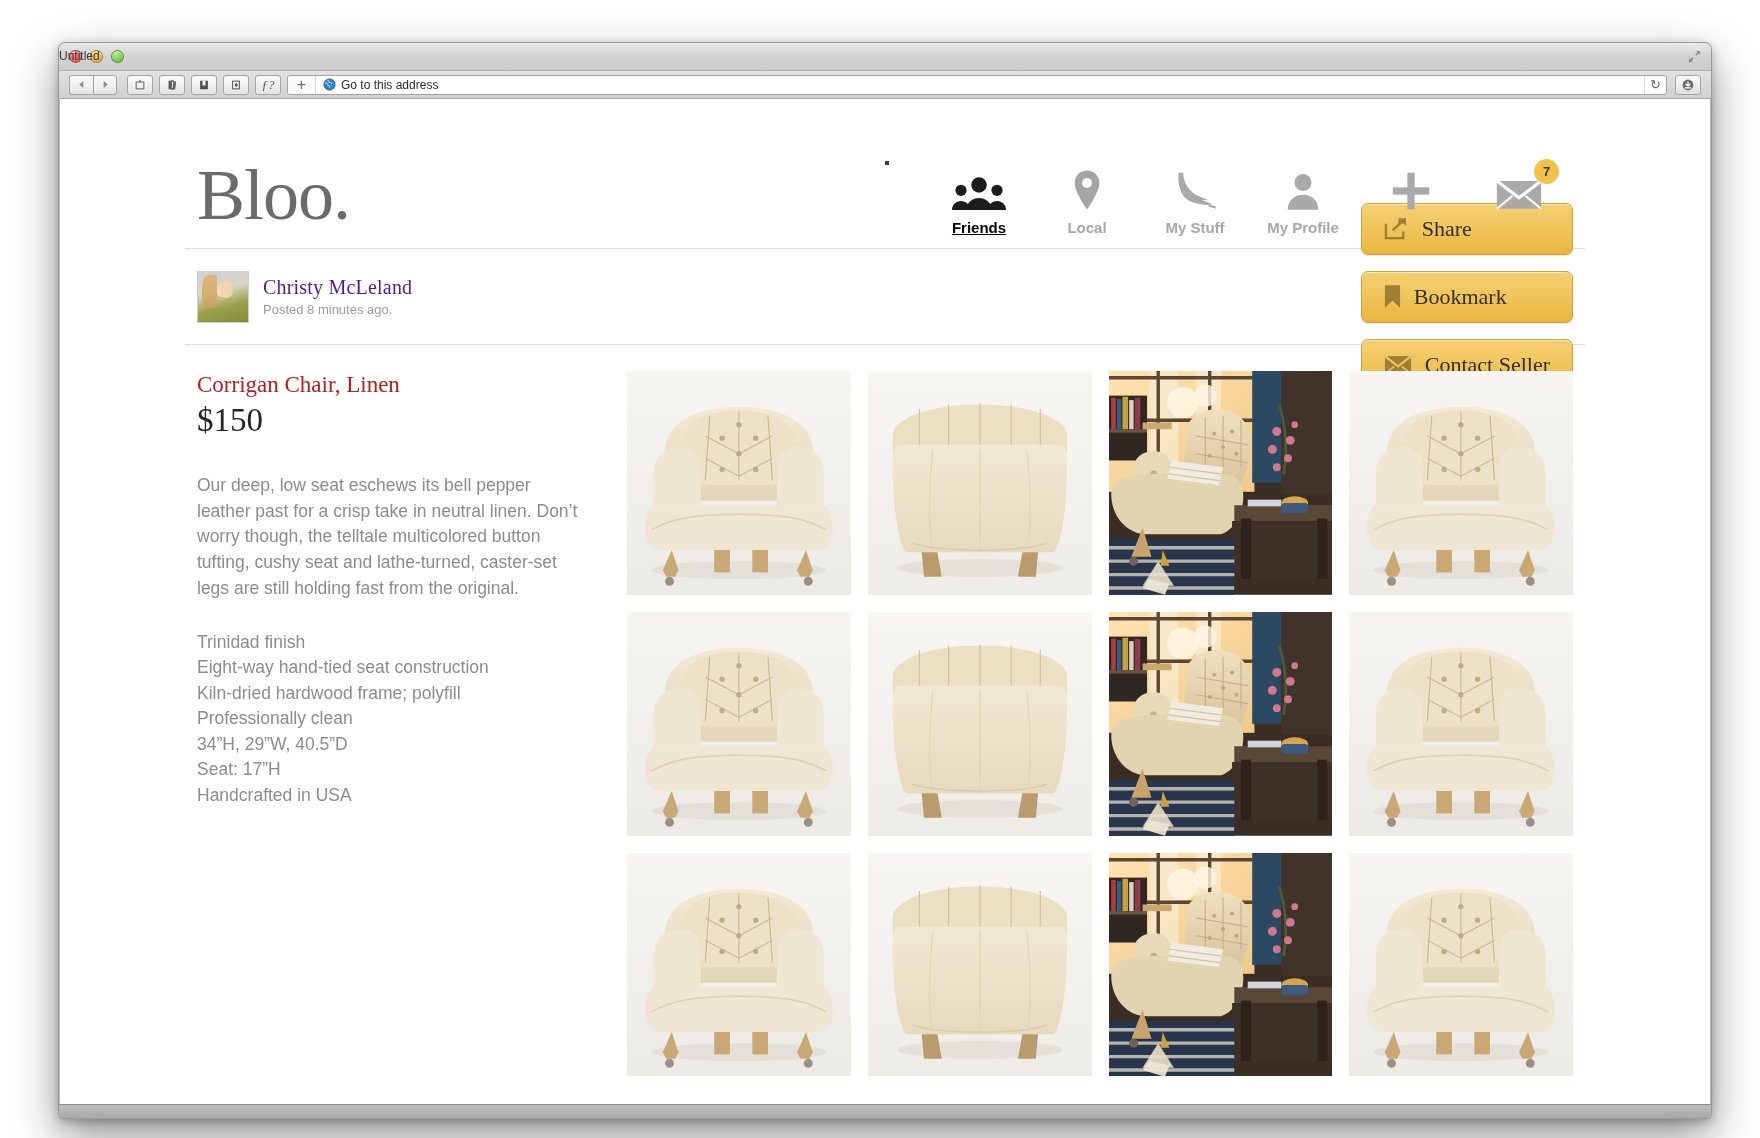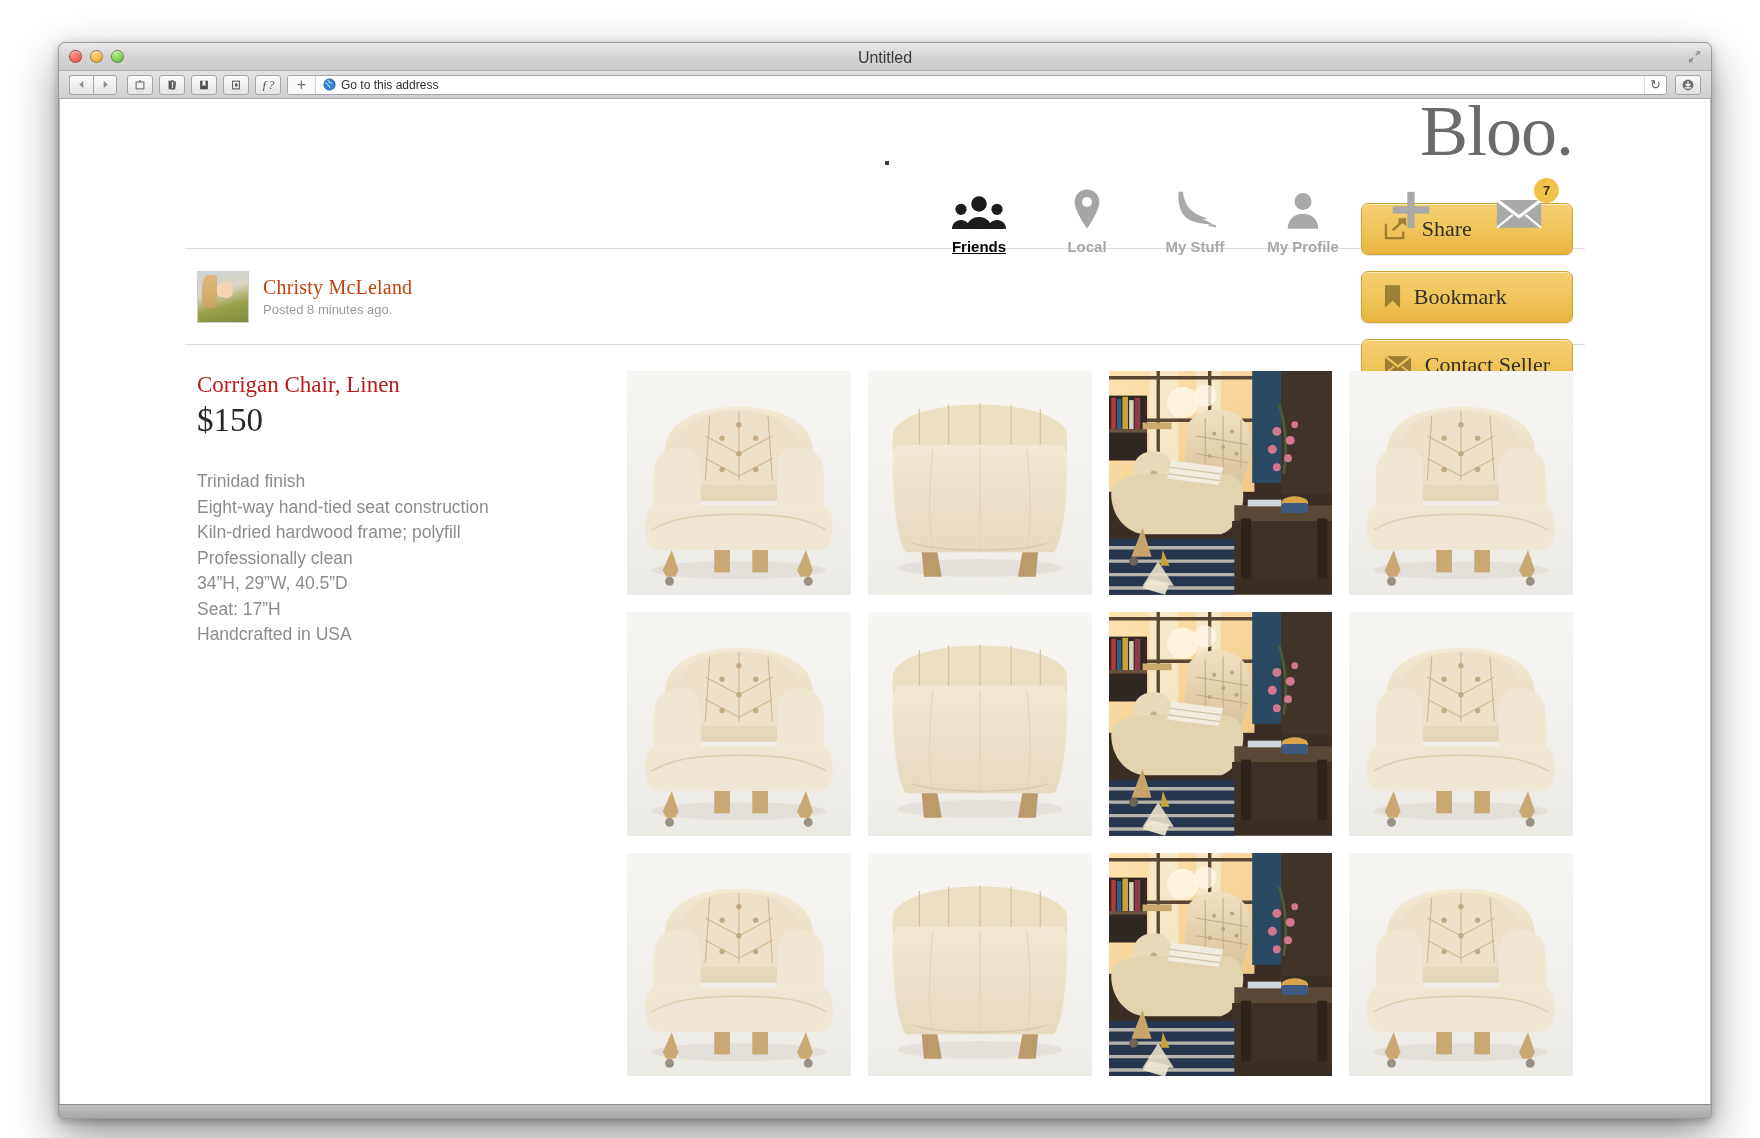--- a/index.html
+++ b/index.html
@@ -42,22 +42,22 @@
     width: 13px; height: 13px; border-radius: 50%;
     border: 1px solid rgba(0,0,0,0.32);
     box-shadow: inset 0 1px 1px rgba(255,255,255,0.7);
   }
   .win-dot.close  { background: radial-gradient(circle at 35% 30%, #ff8d84, #e34b42); }
   .win-dot.min    { background: radial-gradient(circle at 35% 30%, #ffd587, #e8a317); }
   .win-dot.max    { background: radial-gradient(circle at 35% 30%, #b4ec84, #5bb53c); }
 
   #window-title {
     position: absolute; left: 0; right: 0; top: 6px;
-    text-align: center;
-    font-size: 16px;
+    text-align: left;
+    font-size: 12px;
     color: #3a3a3a;
     font-family: "Liberation Sans", sans-serif;
   }
 
   #fullscreen-icon {
     position: absolute; right: 9px; top: 6px;
     width: 15px; height: 15px;
     opacity: 0.55;
   }
 
@@ -158,21 +158,20 @@
   }
 
   
   #site-header {
     display: flex;
     align-items: flex-end;
     justify-content: space-between;
     height: 150px;
     padding: 0 12px 0 12px;
     border-bottom: 1px solid #dcdcdc;
-    flex-direction: column;
   }
   #logo {
     font-family: "Liberation Serif", serif;
     font-size: 72px;
     color: #6b6b6b;
     line-height: 0.9;
     letter-spacing: -1px;
     padding-bottom: 20px;
   }
   #main-nav {
@@ -239,21 +238,21 @@
   #avatar::after {
     content:""; position:absolute; left:8%; top:6%;
     width:30%; height:66%;
     background: linear-gradient(180deg,#e2b472,#caa25f);
     border-radius: 40% 10% 20% 30%;
     opacity:.9;
   }
   #poster-name {
     font-family: "Liberation Serif", serif;
     font-size: 20px;
-    color: #c2410c;
+    color: #4c1d95;
     letter-spacing: .2px;
   }
   #poster-time {
     font-size: 13px;
     color: #9b9b9b;
     margin-top: 3px;
   }
   #poster-actions { display: flex; gap: 16px; flex-direction: column; }
   .gold-btn {
     height: 52px;
@@ -523,20 +522,21 @@
             <span>Contact Seller</span>
           </div>
         </div>
       </div>
 
       <div id="body-row">
 
         <div id="detail-col">
           <div id="product-title">Corrigan Chair, Linen</div>
           <div id="product-price">$150</div>
+          <p id="product-desc">Our deep, low seat eschews its bell pepper leather past for a crisp take in neutral linen. Don’t worry though, the telltale multicolored button tufting, cushy seat and lathe-turned, caster-set legs are still holding fast from the original.</p>
           <ul id="product-specs">
               <li>Trinidad finish</li>
               <li>Eight-way hand-tied seat construction</li>
               <li>Kiln-dried hardwood frame; polyfill</li>
               <li>Professionally clean</li>
               <li>34”H, 29”W, 40.5”D</li>
               <li>Seat: 17”H</li>
               <li>Handcrafted in USA</li>
             </ul>
         </div>

